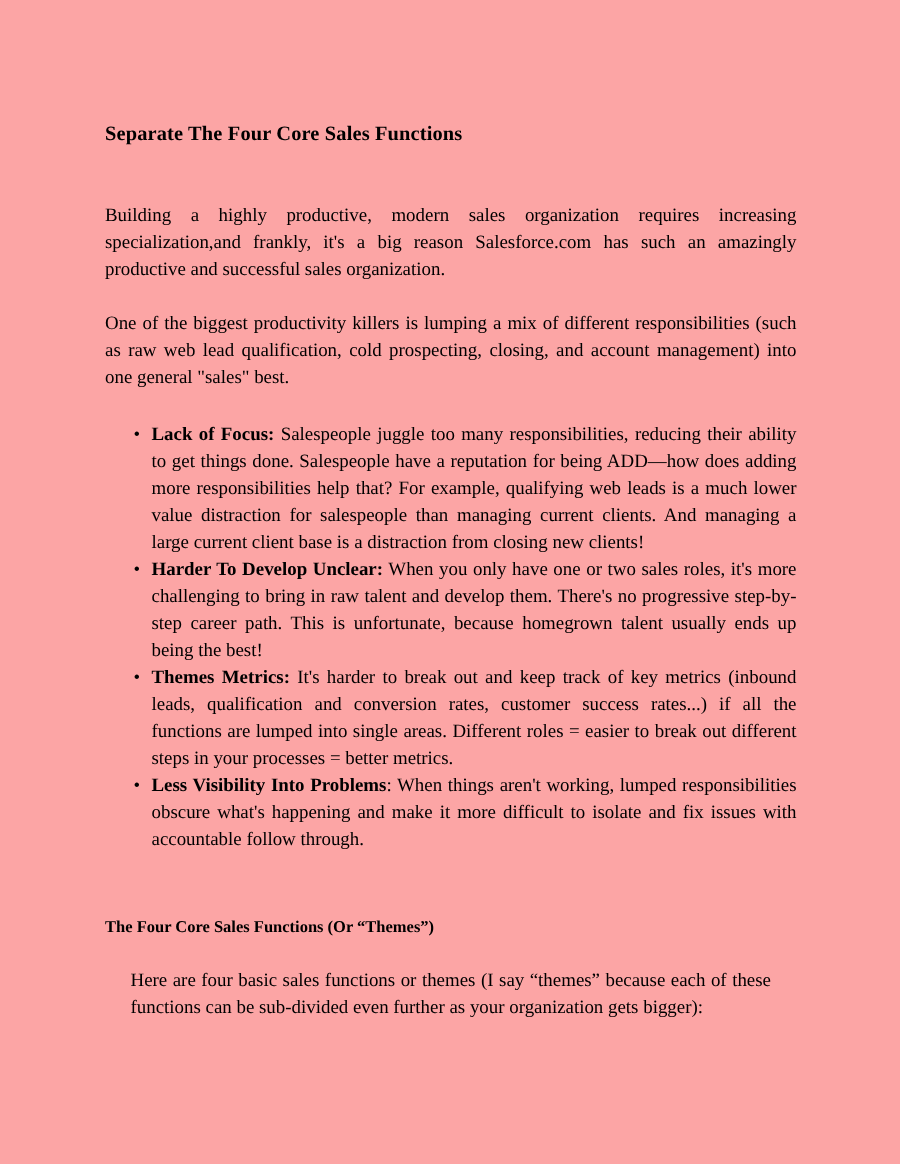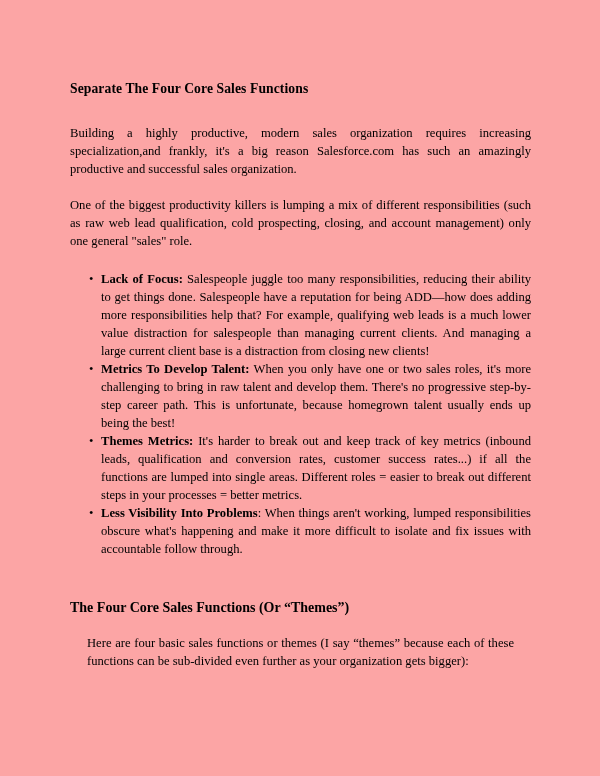--- a/index.html
+++ b/index.html
@@ -36,21 +36,21 @@
     text-align: left;
   }
   .para {
     font-size: 12.6px;
     line-height: 18px;
     text-align: justify;
     text-justify: inter-word;
     margin: 0;
   }
   .para-first {
-    margin-top: 27px;
+    margin-top: 37px;
     font-family: Liberation Serif, serif;
   }
   .para-gap {
     margin-top: 18px;
   }
   .subhead {
     font-size: 12.8px;
     font-weight: bold;
     line-height: 18px;
     margin: 0;
@@ -80,21 +80,21 @@
     line-height: 18px;
   }
   .lead-in {
     font-weight: bold;
     font-family: Liberation Serif, serif;
   }
   .tail-section {
     margin-top: 41px;
   }
   .tail-head {
-    font-size: 14px;
+    font-size: 11px;
     font-weight: bold;
     line-height: 18px;
     margin: 0;
     text-align: left;
   }
   .tail-para {
     font-size: 12.6px;
     line-height: 18px;
     text-align: justify;
     text-justify: inter-word;
@@ -104,31 +104,31 @@
 </head>
 <body>
 
 <div class="page">
   <div class="content">
 
     <h1 class="doc-title">Separate The Four Core Sales Functions</h1>
 
     <p class="para para-first">Building a highly productive, modern sales organization requires increasing specialization,and frankly, it's a big reason Salesforce.com has such an amazingly productive and successful sales organization.</p>
 
-    <p class="para para-gap">One of the biggest productivity killers is lumping a mix of different responsibilities (such as raw web lead qualification, cold prospecting, closing, and account management) only one general "sales" role.</p>
+    <p class="para para-gap">One of the biggest productivity killers is lumping a mix of different responsibilities (such as raw web lead qualification, cold prospecting, closing, and account management) into one general "sales" best.</p>
 
 
     <ul class="bullet-list">
       <li class="bullet-item">
         <span class="marker">•</span>
         <span class="lead-in">Lack of Focus:</span><span> Salespeople juggle too many responsibilities, reducing their ability to get things done. Salespeople have a reputation for being ADD—how does adding more responsibilities help that? For example, qualifying web leads is a much lower value distraction for salespeople than managing current clients. And managing a large current client base is a distraction from closing new clients!</span>
       </li>
       <li class="bullet-item">
         <span class="marker">•</span>
-        <span class="lead-in">Metrics To Develop Talent:</span><span> When you only have one or two sales roles, it's more challenging to bring in raw talent and develop them. There's no progressive step-by-step career path. This is unfortunate, because homegrown talent usually ends up being the best!</span>
+        <span class="lead-in">Harder To Develop Unclear:</span><span> When you only have one or two sales roles, it's more challenging to bring in raw talent and develop them. There's no progressive step-by-step career path. This is unfortunate, because homegrown talent usually ends up being the best!</span>
       </li>
       <li class="bullet-item">
         <span class="marker">•</span>
         <span class="lead-in">Themes Metrics:</span><span> It's harder to break out and keep track of key metrics (inbound leads, qualification and conversion rates, customer success rates...) if all the functions are lumped into single areas. Different roles = easier to break out different steps in your processes = better metrics.</span>
       </li>
       <li class="bullet-item">
         <span class="marker">•</span>
         <span class="lead-in">Less Visibility Into Problems</span><span>: When things aren't working, lumped responsibilities obscure what's happening and make it more difficult to isolate and fix issues with accountable follow through.</span>
       </li>
     </ul>

